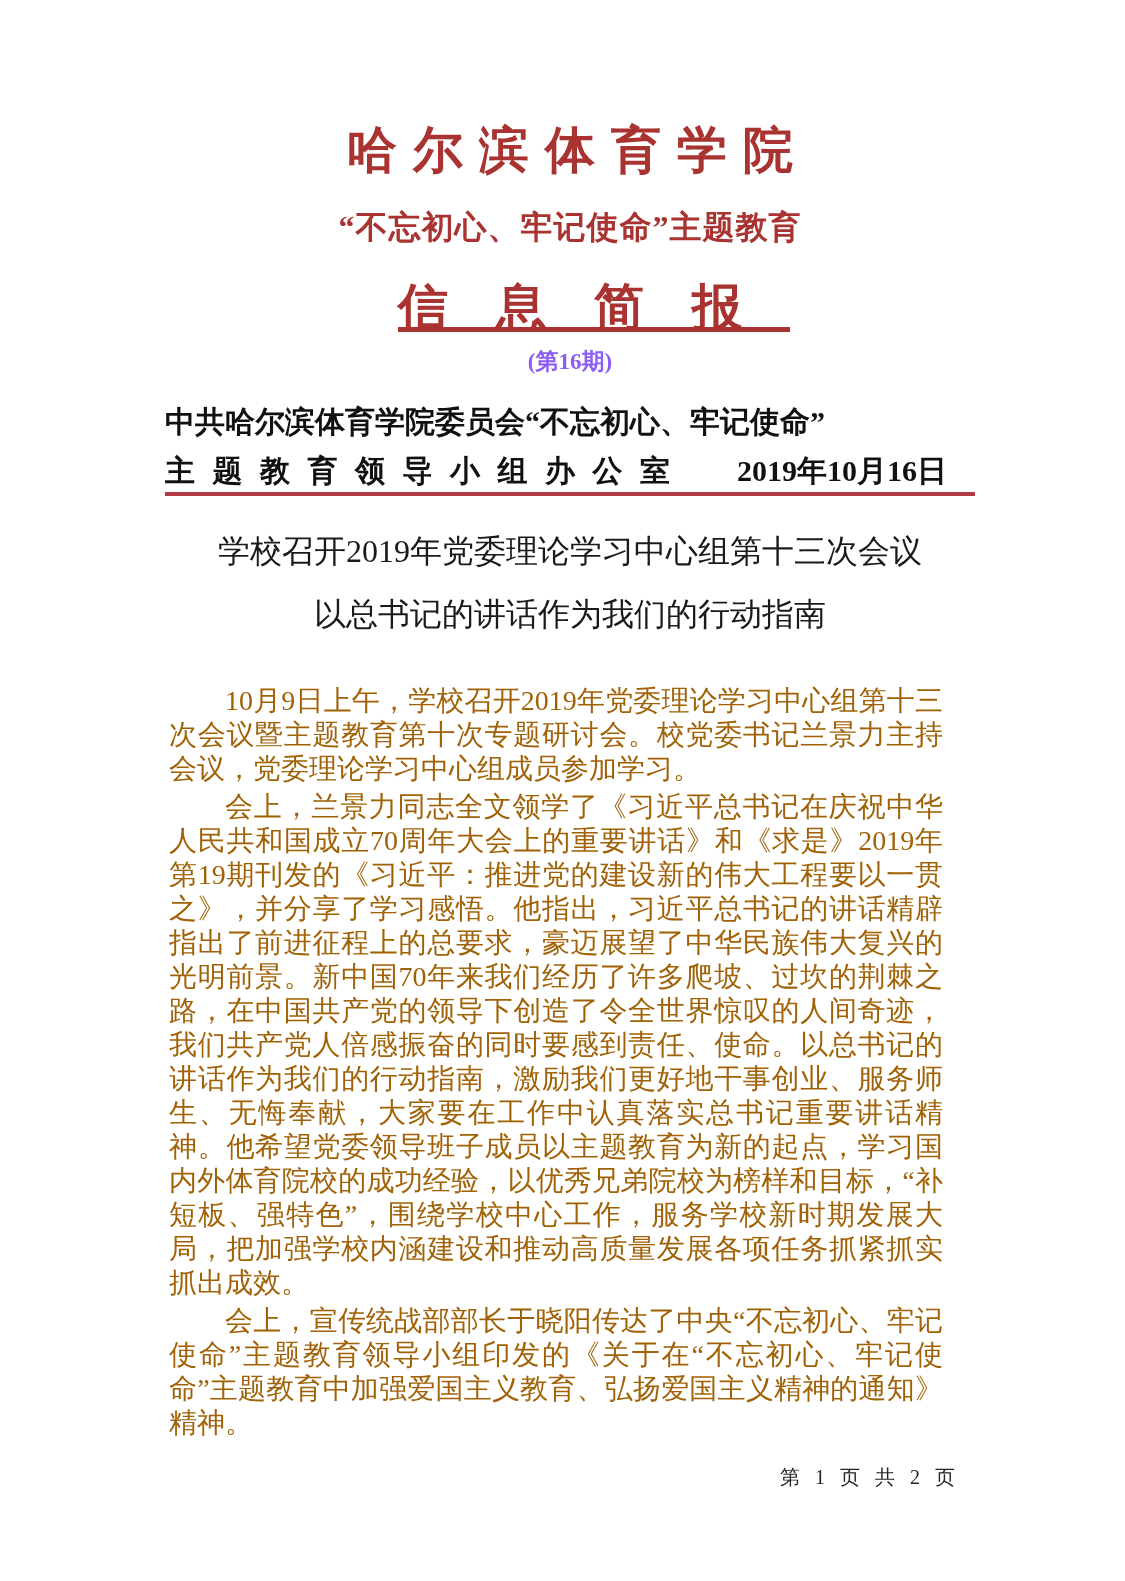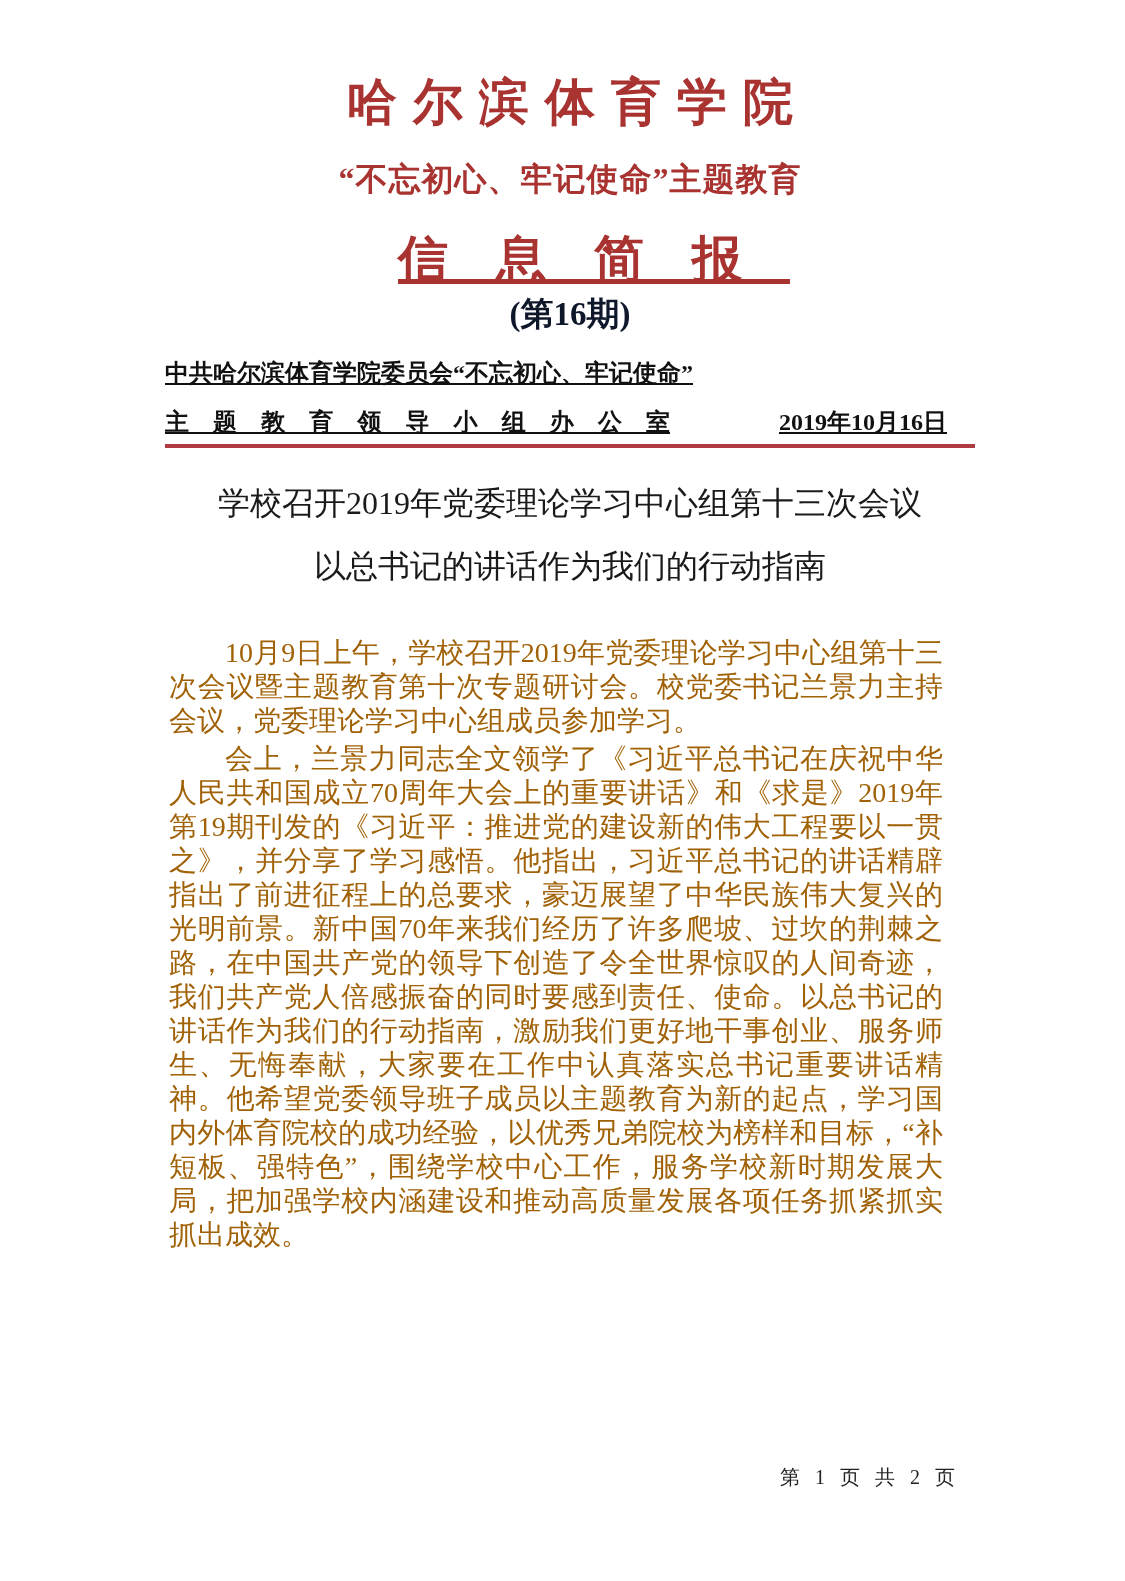--- a/index.html
+++ b/index.html
@@ -12,21 +12,21 @@
     width: 1125px;
     height: 1581px;
     background: #ffffff;
     overflow: hidden;
     font-family: "Liberation Serif", serif;
     color: #1a1a1a;
   }
   .content {
     width: 810px;
     margin-left: 165px;
-    padding-top: 72px;
+    padding-top: 120px;
   }
   
   .masthead-line {
     text-align: center;
     color: #a93330;
     font-weight: bold;
     margin: 0;
   }
   .masthead-org {
     font-size: 50px;
@@ -42,35 +42,34 @@
   }
   .masthead-bulletin {
     font-size: 50px;
     line-height: 60px;
     letter-spacing: 48px;
     text-indent: 48px;
     margin-top: 20px;
     text-decoration: underline;
   }
   .issue-no {
-    color: #0f172a;
-    font-size: 33px;
+    color: #8b5cf6;
+    font-size: 23px;
     line-height: 38px;
     font-weight: bold;
     text-align: center;
     margin-top: 6px;
   }
   
   .issuer {
     margin-top: 24px;
     font-weight: bold;
-    font-size: 24px;
+    font-size: 30px;
     line-height: 33px;
     color: #111111;
-    text-decoration: underline;
   }
   .issuer-row {
     display: flex;
     justify-content: space-between;
     align-items: baseline;
   }
   .issuer-office {
     width: 505px;
     text-align: justify;
     text-align-last: justify;
@@ -142,19 +141,20 @@
       <hr class="red-rule">
     </section>
 
     <section>
       <h2 class="article-title article-title-first">学校召开2019年党委理论学习中心组第十三次会议</h2>
       <h2 class="article-title article-title-second">以总书记的讲话作为我们的行动指南</h2>
 
       <div class="article-body">
         <p>10月9日上午，学校召开2019年党委理论学习中心组第十三次会议暨主题教育第十次专题研讨会。校党委书记兰景力主持会议，党委理论学习中心组成员参加学习。</p>
         <p>会上，兰景力同志全文领学了《习近平总书记在庆祝中华人民共和国成立70周年大会上的重要讲话》和《求是》2019年第19期刊发的《习近平：推进党的建设新的伟大工程要以一贯之》，并分享了学习感悟。他指出，习近平总书记的讲话精辟指出了前进征程上的总要求，豪迈展望了中华民族伟大复兴的光明前景。新中国70年来我们经历了许多爬坡、过坎的荆棘之路，在中国共产党的领导下创造了令全世界惊叹的人间奇迹，我们共产党人倍感振奋的同时要感到责任、使命。以总书记的讲话作为我们的行动指南，激励我们更好地干事创业、服务师生、无悔奉献，大家要在工作中认真落实总书记重要讲话精神。他希望党委领导班子成员以主题教育为新的起点，学习国内外体育院校的成功经验，以优秀兄弟院校为榜样和目标，“补短板、强特色”，围绕学校中心工作，服务学校新时期发展大局，把加强学校内涵建设和推动高质量发展各项任务抓紧抓实抓出成效。</p>
+        <p>会上，宣传统战部部长于晓阳传达了中央“不忘初心、牢记使命”主题教育领导小组印发的《关于在“不忘初心、牢记使命”主题教育中加强爱国主义教育、弘扬爱国主义精神的通知》精神。</p>
       </div>
     </section>
 
   </div>
 
   <div class="page-footer">第 1 页 共 2 页</div>
 </div>
 
 </body></html>

